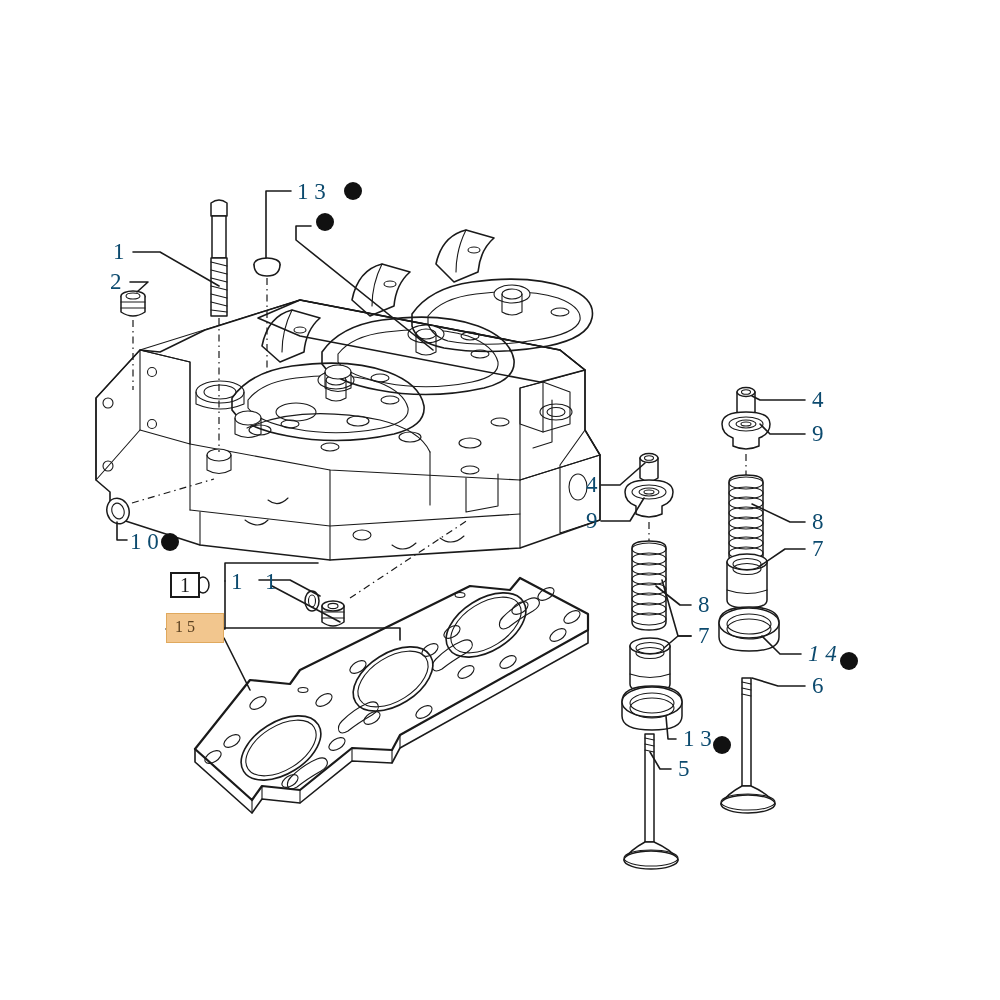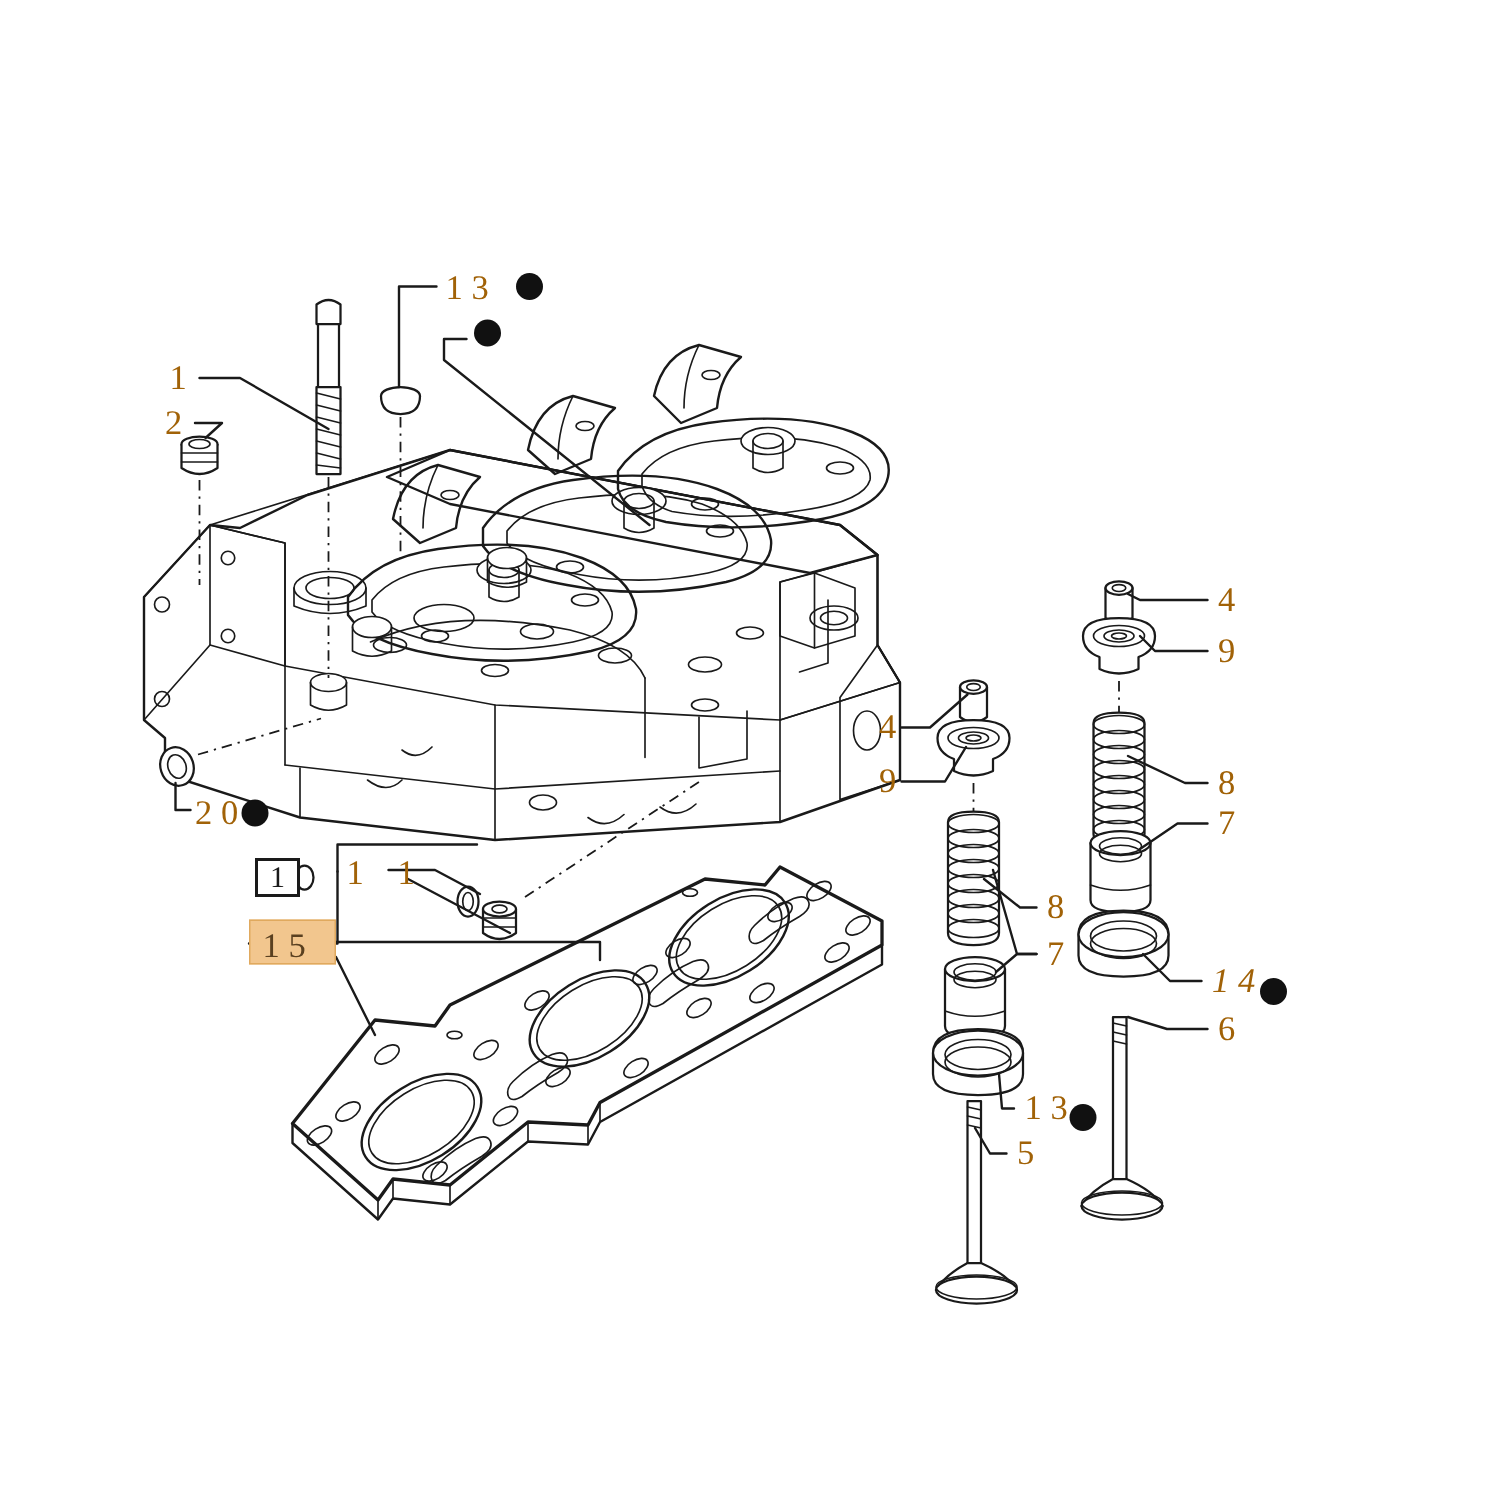--- a/index.html
+++ b/index.html
@@ -20,35 +20,35 @@
   svg#diagram {
     position: absolute;
     left: 0; top: 0;
     width: 1000px;
     height: 1000px;
   }
   .lbl {
     position: absolute;
     font-family: "Liberation Serif", serif;
     font-size: 23px;
-    color: #a16207;
+    color: #0c4a6e;
     line-height: 1;
     white-space: pre;
     user-select: none;
   }
   .hl-box {
     position: absolute;
     background: #f2c68e;
     border: 1px solid #e0a95e;
     box-sizing: border-box;
   }
   .hl-label {
     position: absolute;
     font-family: "Liberation Serif", serif;
-    font-size: 23px;
+    font-size: 16px;
     color: #5a4020;
     white-space: pre;
   }
   .dot {
     position: absolute;
     border-radius: 50%;
     background: #111111;
   }
   .boxed1 {
     position: absolute;
@@ -409,21 +409,21 @@
     <path class="lead" d="M801 654 L780 654 L762 636"></path>
     <path class="lead" d="M805 686 L778 686 L752 678"></path>
     <path class="lead" d="M676 739 L668 739 L666 716"></path>
     <path class="lead" d="M671 769 L660 769 L650 752"></path>
   </g>
 </svg>
 
 <div class="lbl" style="left:113px; top:240px;">1</div>
 <div class="lbl" style="left:110px; top:270px;">2</div>
 <div class="lbl" style="left:297px; top:180px;">1 3</div>
-<div class="lbl" style="left:130px; top:530px;">2 0</div>
+<div class="lbl" style="left:130px; top:530px;">1 0</div>
 <div class="lbl" style="left:231px; top:570px;">1</div>
 <div class="lbl" style="left:265px; top:570px;">1</div>
 <div class="lbl" style="left:812px; top:388px;">4</div>
 <div class="lbl" style="left:812px; top:422px;">9</div>
 <div class="lbl" style="left:812px; top:510px;">8</div>
 <div class="lbl" style="left:812px; top:537px;">7</div>
 <div class="lbl" style="left:586px; top:473px;">4</div>
 <div class="lbl" style="left:586px; top:509px;">9</div>
 <div class="lbl" style="left:698px; top:593px;">8</div>
 <div class="lbl" style="left:698px; top:624px;">7</div>

